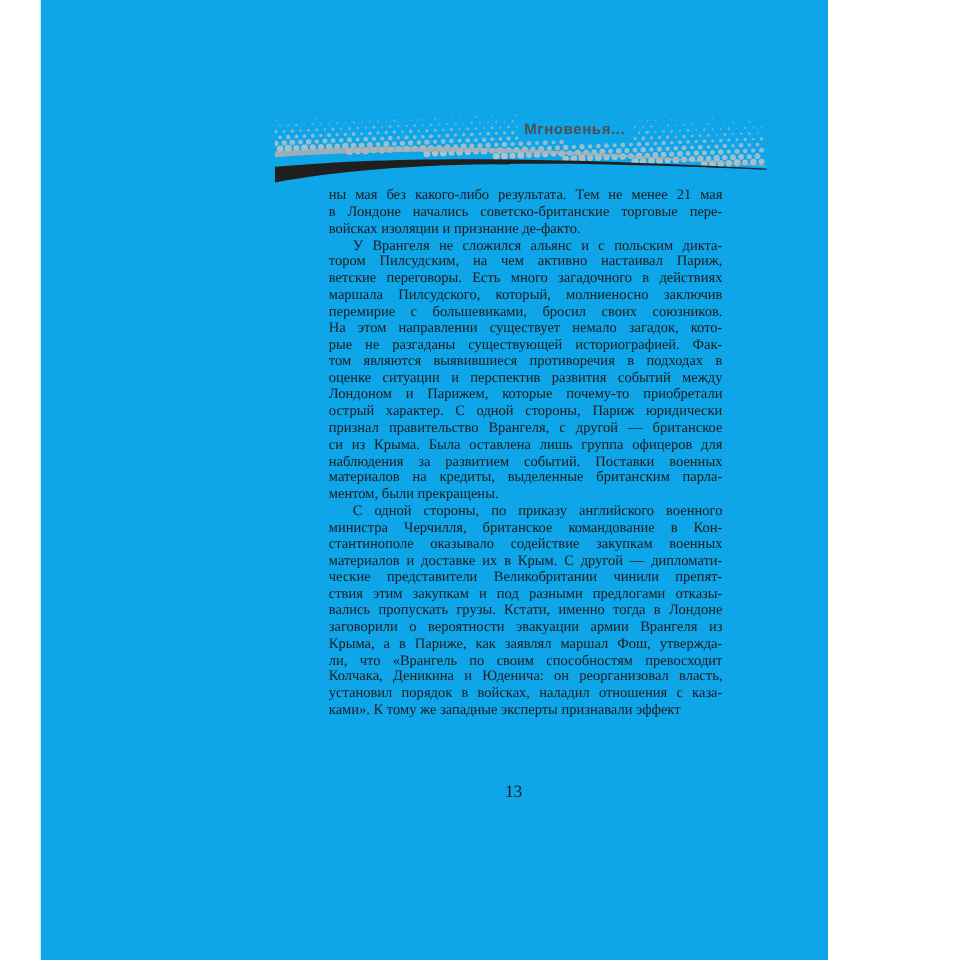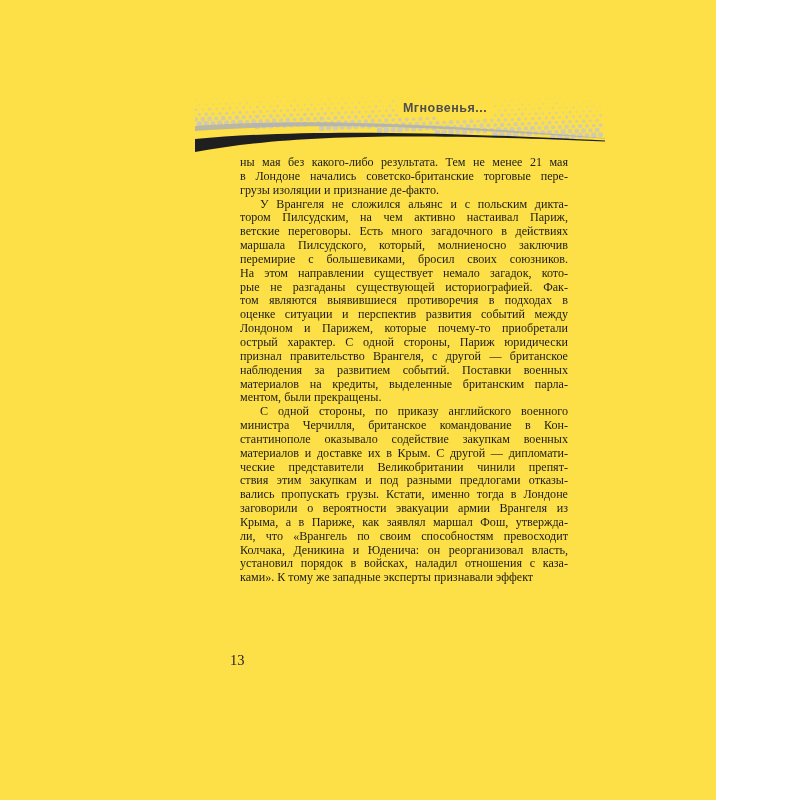--- a/index.html
+++ b/index.html
@@ -1,29 +1,29 @@
 <!DOCTYPE html>
 <html><head>
 <meta charset="utf-8">
 <style>
   html,body{margin:0;padding:0;background:#ffffff;}
-  .photo{position:relative;width:716px;height:800px;background:#fde047;overflow:hidden;
-         font-family:"Liberation Serif",serif;}
+  .photo{position:relative;width:656px;height:800px;background:#0ea5e9;overflow:hidden;
+         font-family:"Liberation Serif",serif;margin-left:34px;}
   .header-band{position:absolute;left:195px;top:85px;width:410px;height:78px;}
   .header-svg{position:absolute;left:0;top:0;width:410px;height:78px;display:block;}
   .running-head{position:absolute;left:250px;top:16px;transform:translateX(-50%);
                 font-family:"Liberation Sans",sans-serif;font-weight:bold;
                 font-size:12.5px;letter-spacing:0.5px;color:#4e4e4e;white-space:nowrap;}
   .body-text{position:absolute;left:240px;top:156px;width:328px;
              font-size:12.1px;line-height:13.85px;color:#1b1b1b;}
   .para{margin:0;padding:0;}
   .para.indent .line:first-child{text-indent:20px;}
   .line{text-align:justify;text-align-last:justify;overflow:hidden;}
   .line.last{text-align-last:left;}
-  .page-number{position:absolute;left:230px;top:652px;width:328px;text-align:left;
+  .page-number{position:absolute;left:230px;top:652px;width:328px;text-align:center;
                font-size:14.5px;color:#1e1e1e;}
 </style>
 </head>
 <body>
 
 <div class="photo">
 
   <div class="header-band">
     <svg class="header-svg" viewBox="0 0 410 78" xmlns="http://www.w3.org/2000/svg">
         <g>
@@ -416,35 +416,36 @@
         <path d="M0,41 C90,34.5 200,35 410,53 L410,53.8 C200,38 90,39.5 0,46 Z" fill="#b0b0b0" opacity="0.85"></path>
         <path d="M0,54 C90,46 200,44.5 410,55.5 L410,56.5 C200,47.5 90,50.5 0,67 Z" fill="#1f1f1f"></path>
       </svg>
     <div class="running-head">Мгновенья...</div>
   </div>
 
   <div class="body-text">
       <div class="para">
         <div class="line">ны мая без какого-либо результата. Тем не менее 21 мая</div>
         <div class="line">в Лондоне начались советско-британские торговые пере-</div>
-        <div class="line last">грузы изоляции и признание де-факто.</div>
+        <div class="line last">войсках изоляции и признание де-факто.</div>
       </div>
       <div class="para indent">
         <div class="line">У Врангеля не сложился альянс и с польским дикта-</div>
         <div class="line">тором Пилсудским, на чем активно настаивал Париж,</div>
         <div class="line">ветские переговоры. Есть много загадочного в действиях</div>
         <div class="line">маршала Пилсудского, который, молниеносно заключив</div>
         <div class="line">перемирие с большевиками, бросил своих союзников.</div>
         <div class="line">На этом направлении существует немало загадок, кото-</div>
         <div class="line">рые не разгаданы существующей историографией. Фак-</div>
         <div class="line">том являются выявившиеся противоречия в подходах в</div>
         <div class="line">оценке ситуации и перспектив развития событий между</div>
         <div class="line">Лондоном и Парижем, которые почему-то приобретали</div>
         <div class="line">острый характер. С одной стороны, Париж юридически</div>
         <div class="line">признал правительство Врангеля, с другой — британское</div>
+        <div class="line">си из Крыма. Была оставлена лишь группа офицеров для</div>
         <div class="line">наблюдения за развитием событий. Поставки военных</div>
         <div class="line">материалов на кредиты, выделенные британским парла-</div>
         <div class="line last">ментом, были прекращены.</div>
       </div>
       <div class="para indent">
         <div class="line">С одной стороны, по приказу английского военного</div>
         <div class="line">министра Черчилля, британское командование в Кон-</div>
         <div class="line">стантинополе оказывало содействие закупкам военных</div>
         <div class="line">материалов и доставке их в Крым. С другой — дипломати-</div>
         <div class="line">ческие представители Великобритании чинили препят-</div>

